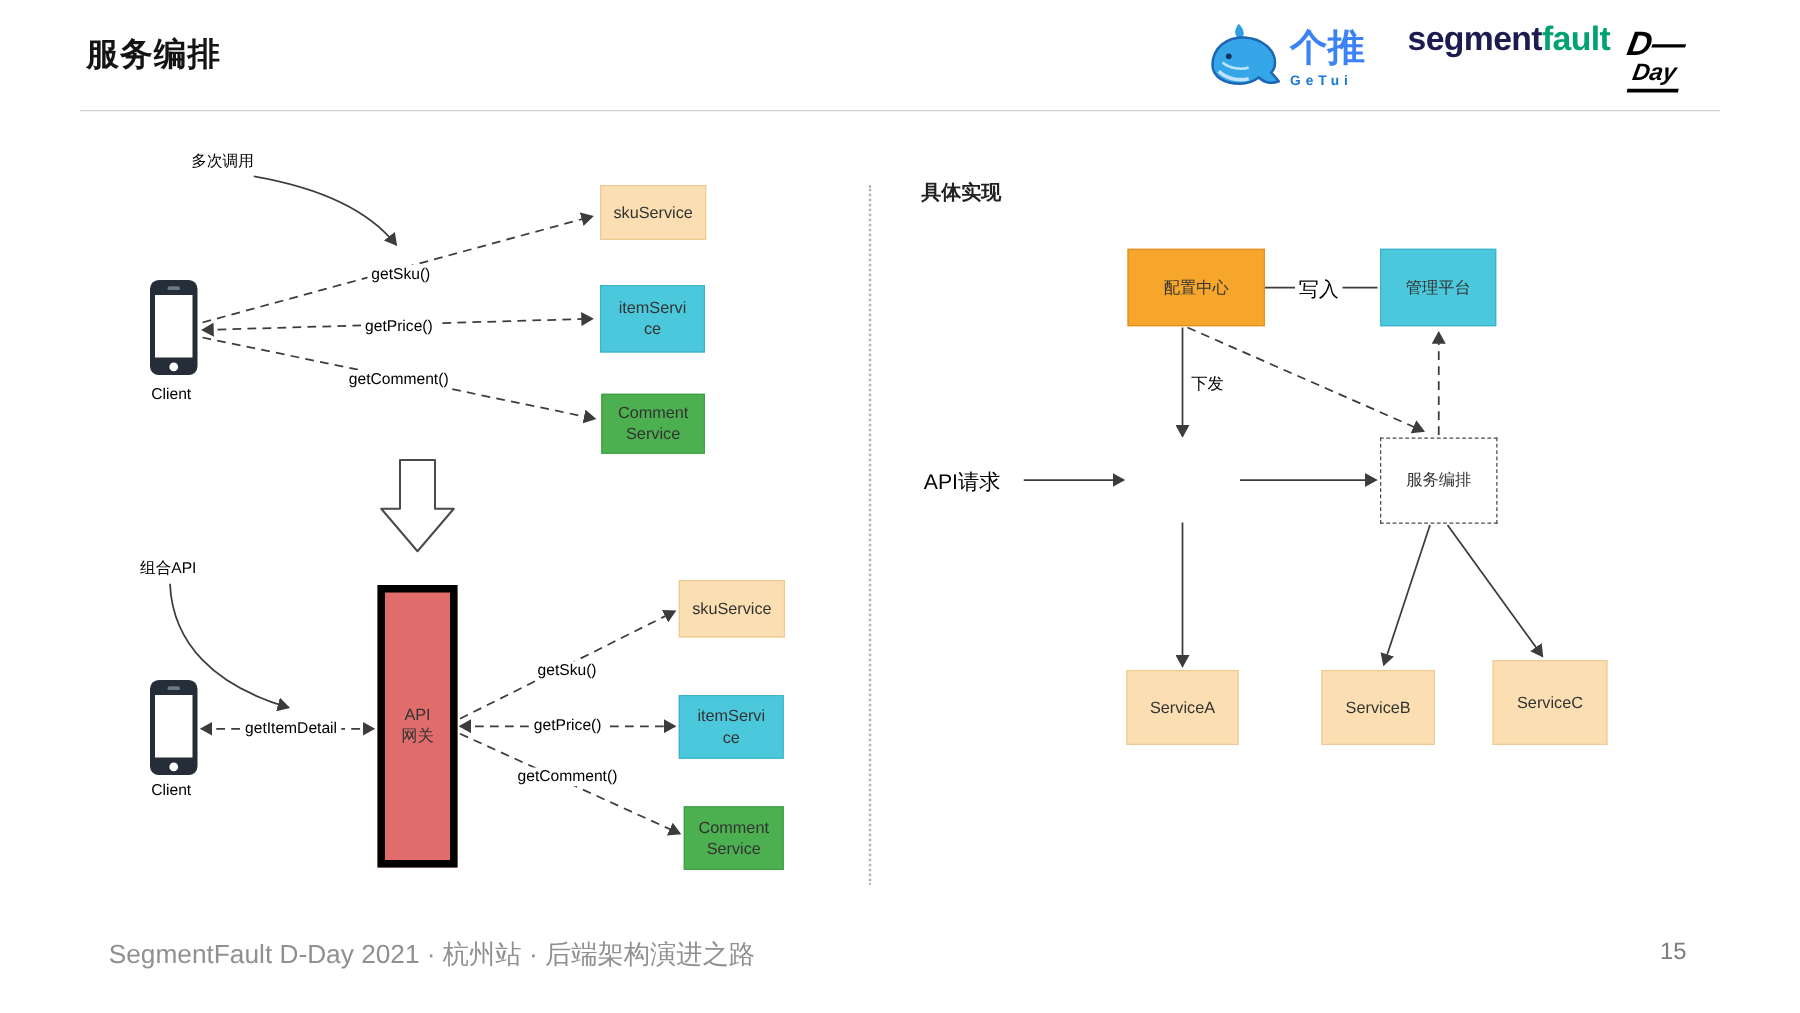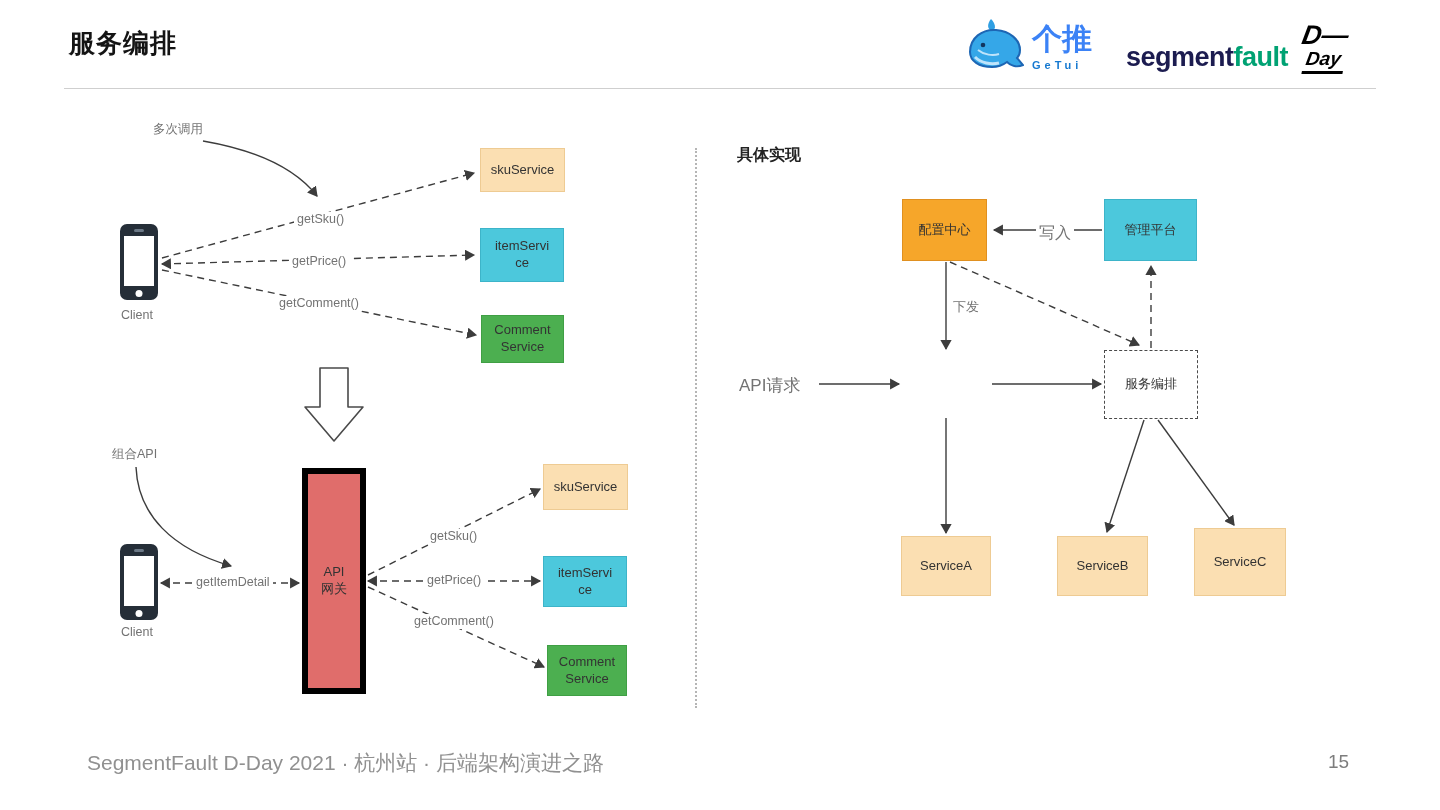--- a/index.html
+++ b/index.html
@@ -7,39 +7,39 @@
   body { background:#fff; font-family:"Liberation Sans","DejaVu Sans",sans-serif; color:#333; overflow:hidden; }
   .slide { position:relative; width:1440px; height:810px; background:#fff; }
 
   
   .title { position:absolute; left:69px; top:26px; font-size:26px; font-weight:bold; color:#141414; letter-spacing:1px; z-index:3; }
   .header-rule { position:absolute; left:64px; top:88px; width:1312px; height:1px; background:#cfcfcf; }
   .logo-getui { position:absolute; left:966px; top:18px; display:flex; align-items:flex-start; z-index:3; }
   .getui-text { margin-left:8px; padding-top:6px; }
   .getui-cn { font-size:30px; font-weight:bold; color:#3b82f6; line-height:1; }
   .getui-en { font-size:11px; font-weight:bold; color:#1679d0; letter-spacing:4px; margin-top:5px; }
-  .logo-sf { position:absolute; left:1126px; top:42px; font-size:27px; font-weight:bold; letter-spacing:-0.5px; z-index:3; }
+  .logo-sf { position:absolute; left:1126px; top:16px; font-size:27px; font-weight:bold; letter-spacing:-0.5px; z-index:3; }
   .sf-1 { color:#1c1c50; } .sf-2 { color:#00a273; }
   .logo-dday { position:absolute; left:1300px; top:22px; transform:skewX(-10deg); color:#000; z-index:3; }
   .dday-top { font-size:27px; font-weight:bold; font-style:italic; line-height:1; }
   .dday-bottom { font-size:19px; font-weight:bold; font-style:italic; line-height:1.1; border-bottom:3px solid #000; display:inline-block; padding:0 4px 1px 2px; margin-left:6px; }
 
   
   .node { position:absolute; display:flex; align-items:center; justify-content:center; text-align:center;
           font-size:13px; color:#333; line-height:1.3; z-index:2; overflow-wrap:break-word; word-break:break-word; padding:0 5px; }
   .tan    { background:#fbdfb2; border:1px solid #eecb93; }
   .cyan   { background:#4cc8dc; border:1px solid #3db4c9; }
   .green  { background:#4caf50; border:1px solid #3f9f44; }
   .red    { background:#e06d6b; border:6px solid #000000; }
   .orange { background:#f6a62a; border:1px solid #e09020; }
   .dashedbox { background:#fff; border:1.5px dashed #4a4a4a; }
   .itempad { padding:0 11px; }
   .gwpad { padding:0 12px; }
 
-  .lbl { position:absolute; font-size:12.5px; color:#737373; z-index:3; white-space:nowrap; line-height:1.2; }
+  .lbl { position:absolute; font-size:12.5px; color:#000000; z-index:3; white-space:nowrap; line-height:1.2; }
   .onln { background:#fff; padding:0 3px; }
   .heading2 { font-size:16px; font-weight:bold; color:#222; }
 
   
   .phone { position:absolute; width:38px; height:76px; background:#252e38; border-radius:7px; z-index:2; }
   .phone .speaker { position:absolute; top:5px; left:50%; transform:translateX(-50%); width:10px; height:3px; border-radius:2px; background:#6b7886; }
   .phone .screen { position:absolute; left:4px; right:4px; top:12px; bottom:14px; background:#fff; }
   .phone .home { position:absolute; bottom:3px; left:50%; transform:translateX(-50%); width:7px; height:7px; border-radius:50%; background:#fff; }
 
   .connectors { position:absolute; left:0; top:0; z-index:1; pointer-events:none; }
@@ -147,21 +147,21 @@
   <div class="lbl onln" style="left:427px;top:529px;">getSku()</div>
   <div class="lbl onln" style="left:424px;top:573px;">getPrice()</div>
   <div class="lbl onln" style="left:411px;top:614px;">getComment()</div>
 
   <div class="node tan" style="left:543px;top:464px;width:85px;height:46px;">skuService</div>
   <div class="node cyan itempad" style="left:543px;top:556px;width:84px;height:51px;">itemService</div>
   <div class="node green" style="left:547px;top:645px;width:80px;height:51px;">Comment Service</div>
 
   <div class="lbl heading2" style="left:737px;top:145px;">具体实现</div>
 
-  <div class="node orange" style="left:902px;top:199px;width:85px;height:62px;">配置中心</div>
+  <div class="node orange" style="left:902px;top:199px;width:110px;height:62px;">配置中心</div>
   <div class="node cyan" style="left:1104px;top:199px;width:93px;height:62px;">管理平台</div>
   <div class="node dashedbox" style="left:1104px;top:350px;width:94px;height:69px;">服务编排</div>
   <div class="node tan" style="left:901px;top:536px;width:90px;height:60px;">ServiceA</div>
   <div class="node tan" style="left:1057px;top:536px;width:91px;height:60px;">ServiceB</div>
   <div class="node tan" style="left:1194px;top:528px;width:92px;height:68px;">ServiceC</div>
 
   <div class="lbl onln" style="left:1036px;top:223px;font-size:16px;">写入</div>
   <div class="lbl onln" style="left:934px;top:299px;font-size:13px;margin-left:16px;">下发</div>
   <div class="lbl" style="left:739px;top:376px;font-size:17px;">API请求</div>
 

